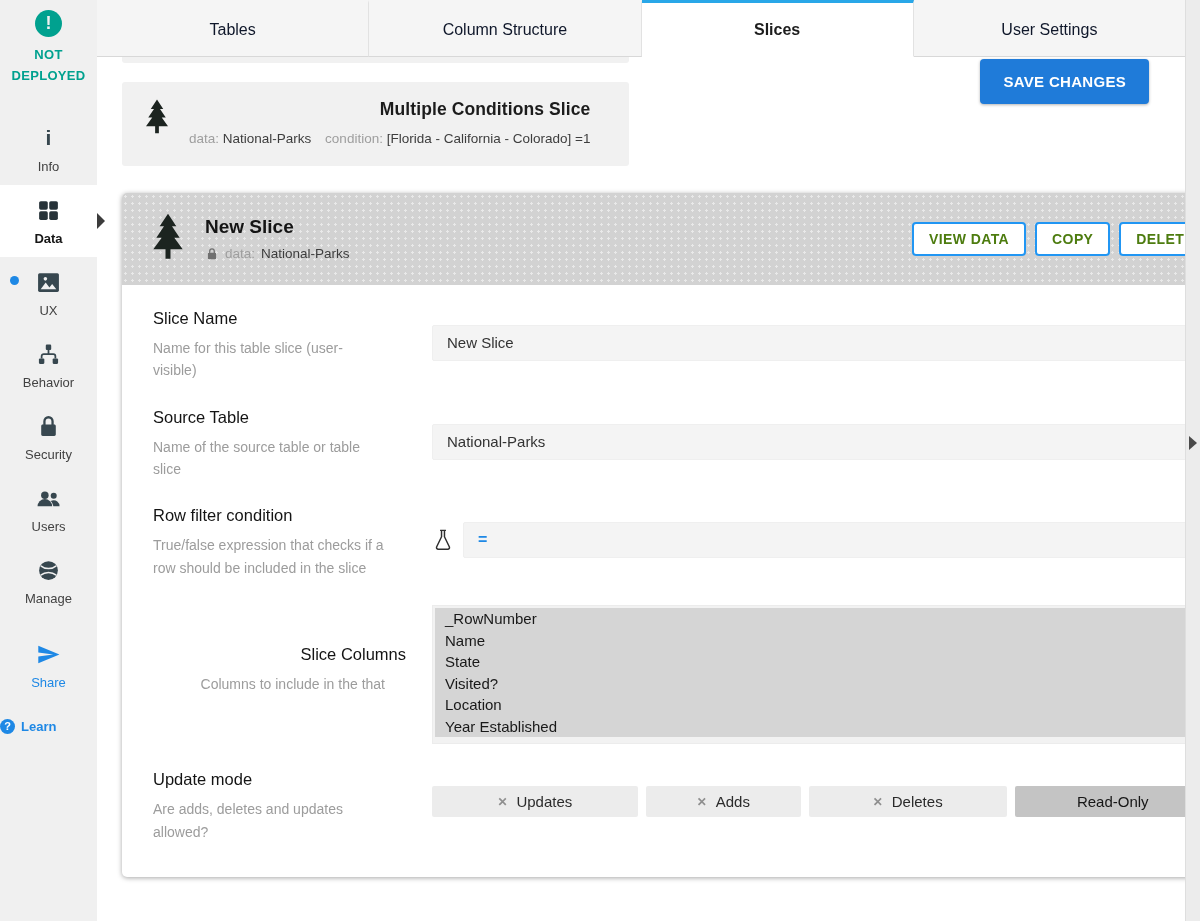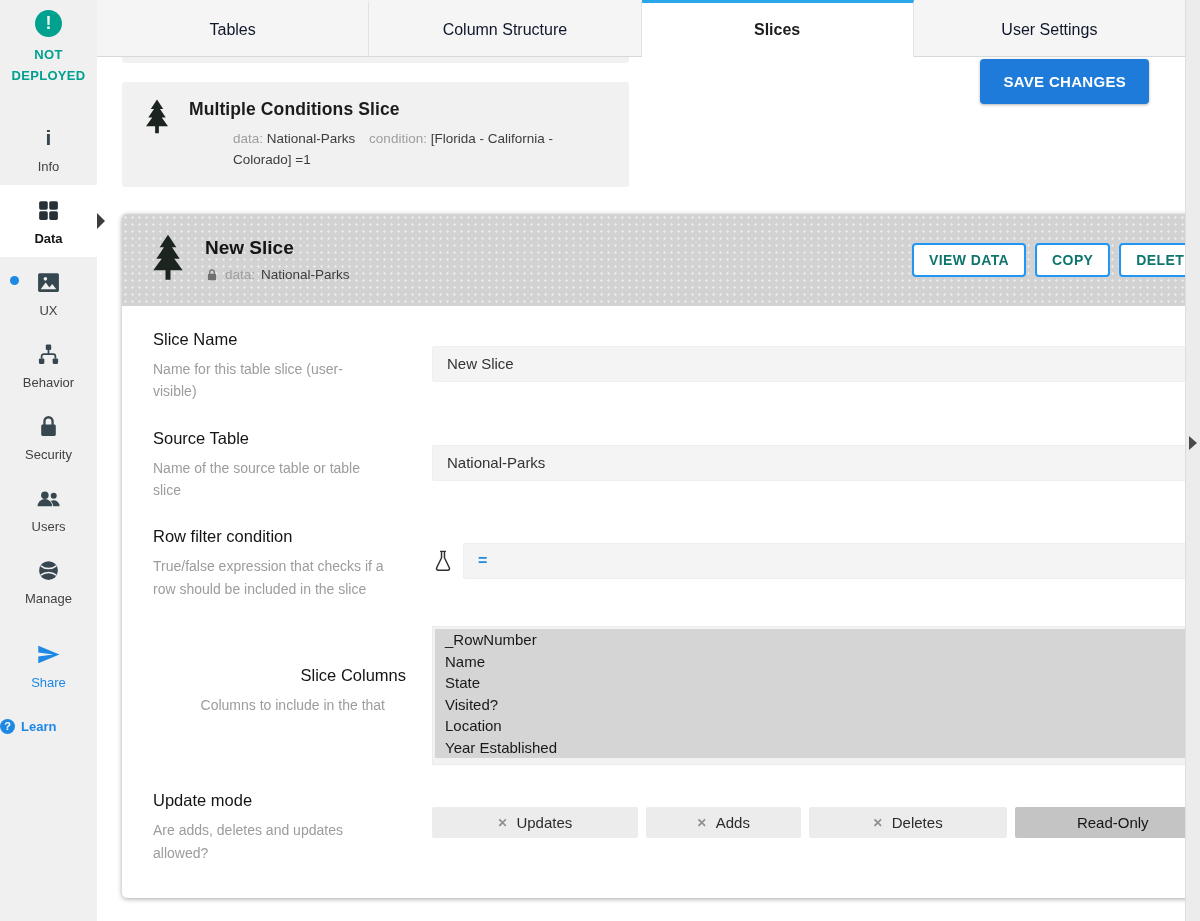--- a/index.html
+++ b/index.html
@@ -83,22 +83,22 @@
   }
 
   .prev-card-edge { width:507px; height:6px; background:#f1f1f1; border-radius:0 0 3px 3px; }
 
   
   .card-collapsed {
     width:507px; margin-top:19px; background:#f1f1f1; border-radius:3px;
     padding:17px 20px 16px 20px; display:flex; gap:17px; cursor:pointer;
   }
   .tree-icon-sm svg { width:30px; height:36px; }
-  .cc-title { font-size:17.5px; color:#1c1c1c; font-weight:bold; letter-spacing:.1px; }
-  .cc-meta { margin-top:9px; font-size:13.5px; line-height:1.55; max-width:404px; color:#3d3d3d;margin-left:44px; }
+  .cc-title { font-size:17.5px; color:#1c1c1c; font-weight:bold; letter-spacing:.1px;text-align:right; }
+  .cc-meta { margin-top:9px; font-size:13.5px; line-height:1.55; max-width:404px; color:#3d3d3d; }
   .meta-k { color:#9e9e9e; }
   .meta-v { color:#3d3d3d; }
   .meta-gap { display:inline-block; width:10px; }
 
   
   .card-expanded {
     width:1120px; margin-top:27px; background:#fff; border-radius:5px;
     box-shadow:0 1px 5px rgba(0,0,0,.35);
   }
   .slice-header {
@@ -108,21 +108,21 @@
     background-size:7px 7px;
     display:flex; align-items:center; padding:0 31px 0 26px; gap:17px;
   }
   .tree-icon-lg svg { width:40px; height:50px; }
   .sh-text { display:flex; flex-direction:column; }
   .sh-title { font-size:19px; font-weight:bold; color:#141414; }
   .sh-sub { margin-top:8px; display:flex; align-items:center; gap:6px; font-size:13.5px; }
   .sh-sub svg { width:14px; height:14px; }
   .header-buttons { margin-left:auto; display:flex; gap:9px; }
   .outline-btn {
-    background:#fff; border:2px solid #2196f3; color:#0f766e;
+    background:#fff; border:2px solid #2196f3; color:#4d7c0f;
     font-weight:bold; font-size:14px; padding:7px 15px; border-radius:4px;
     letter-spacing:.4px; cursor:pointer; font-family:"Liberation Sans", sans-serif;
   }
 
   
   .form { padding:24px 31px 34px 31px; }
   .form-row { display:flex; align-items:flex-start; margin-bottom:26px; }
   .form-row:last-child { margin-bottom:0; }
   .col-label { width:279px; flex-shrink:0; padding-right:26px; }
   .field-label { font-size:16.5px; color:#141414; }

